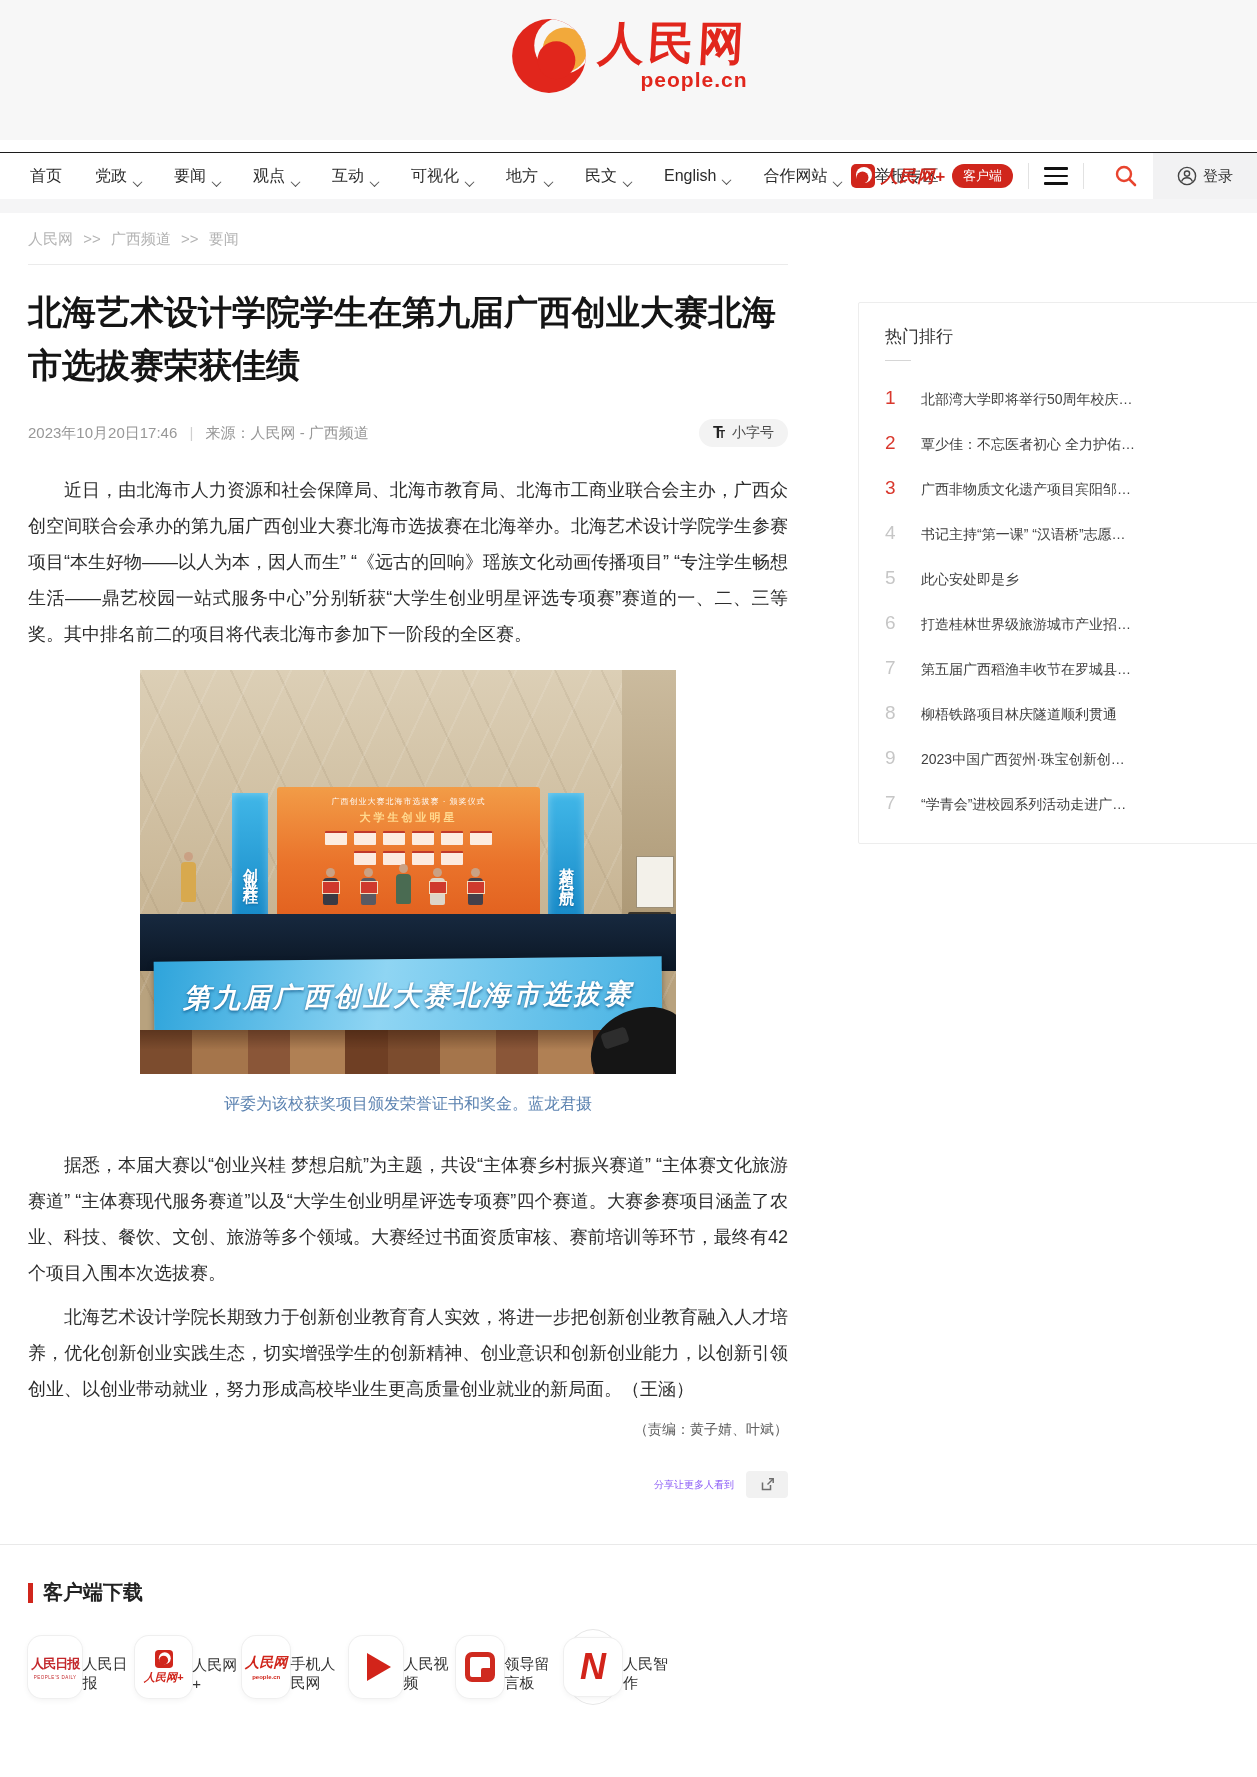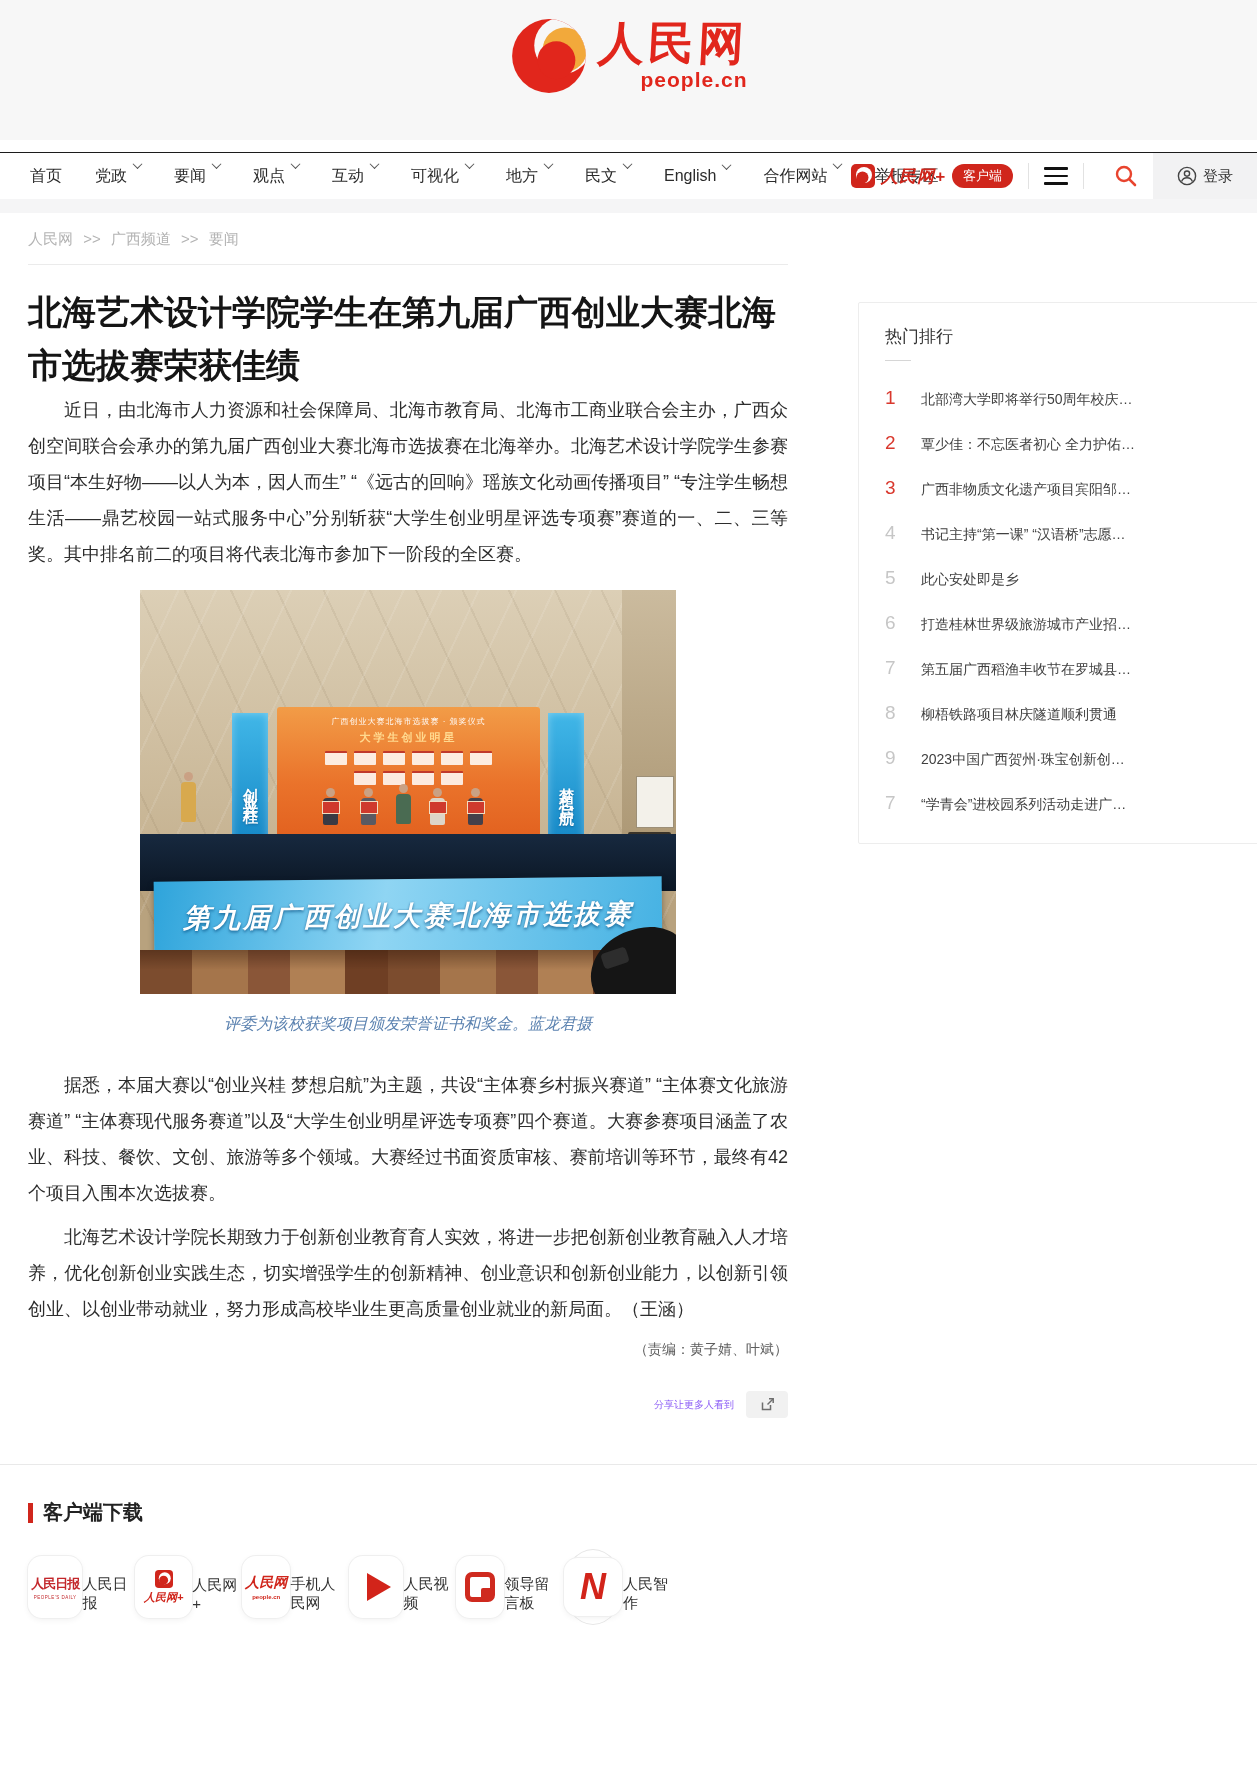--- a/index.html
+++ b/index.html
@@ -11,21 +11,21 @@
   }
   
   .site-header { height:140px; background:#f7f7f7; display:flex; justify-content:center; }
   .logo { display:flex; align-items:center; gap:10px; margin-top:8px; height:96px; }
   .logo-text { display:flex; flex-direction:column; align-items:flex-end; }
   .logo-cn { font-size:46px; font-weight:700; color:#e1261c; letter-spacing:4px; transform:skewX(-3deg); line-height:1; }
   .logo-en { font-size:21px; font-weight:700; color:#e1261c; letter-spacing:1px; margin-top:2px; }
   
   .nav-gap { height:12px; background:#fff; }
   .topnav { border-top:1px solid #1c1c1c; height:47px; background:#fff; display:flex; align-items:center; padding-left:30px; position:relative; }
-  .nav-item { font-size:16px; color:#2b2b2b; margin-right:33px; display:flex; align-items:flex-start; cursor:pointer; white-space:nowrap; }
+  .nav-item { font-size:16px; color:#2b2b2b; margin-right:33px; display:flex; align-items:flex-end; cursor:pointer; white-space:nowrap; }
   .caret { width:7px; height:7px; border-right:1.5px solid #555; border-bottom:1.5px solid #555; transform:rotate(45deg) translate(-1px,-1px); margin-left:7px; margin-top:-4px; }
   .nav-right { position:absolute; right:0; top:0; height:100%; display:flex; align-items:center; }
   .app-badge { display:flex; align-items:center; gap:6px; cursor:pointer; }
   .badge-brand { color:#d0261c; font-weight:700; font-style:italic; font-size:17px; letter-spacing:1px; }
   .badge-pill { background:#d0261c; color:#fff; font-size:13px; padding:3px 11px; border-radius:12px; }
   .vsep { width:1px; height:26px; background:#e2e2e2; margin:0 15px; }
   .hamburger { width:24px; display:flex; flex-direction:column; gap:5px; cursor:pointer; }
   .hamburger span { display:block; height:2.5px; background:#111; border-radius:1px; }
   .search-btn { margin:0 15px; cursor:pointer; display:flex; }
   .login-area { background:#f2f2f3; height:100%; display:flex; align-items:center; gap:6px; padding:0 24px; cursor:pointer; }
@@ -76,21 +76,21 @@
     background:linear-gradient(100deg,#2ea4db,#8fd5f3 45%,#46b2e3); transform:rotate(-.6deg);
     box-shadow:0 3px 6px rgba(0,0,0,.35); }
   .front-banner-text { color:#fff; font-size:27px; font-weight:800; font-style:italic; letter-spacing:3px; white-space:nowrap;
     text-shadow:0 2px 3px rgba(0,70,120,.55), 0 0 2px rgba(0,70,120,.4); }
   .floor { position:absolute; left:0; top:89%; width:100%; height:11%;
     background:
       linear-gradient(rgba(30,10,0,.35), rgba(0,0,0,0) 45%),
       repeating-linear-gradient(90deg,#7c4c2e 0 52px,#a5754b 52px 108px,#8a5638 108px 150px,#b08054 150px 205px,#6f3f24 205px 248px); }
   .camera-blob { position:absolute; right:-3%; bottom:-5%; width:19%; height:21%; background:#151515; border-radius:55% 45% 15% 50%; transform:rotate(-14deg); }
   .camera-lens { position:absolute; right:9%; bottom:7%; width:26px; height:16px; background:#2d2d2d; border-radius:4px; transform:rotate(-18deg); }
-  .photo-caption { text-align:center; font-family:"Liberation Serif","DejaVu Serif",serif; font-style:italic; color:#5b82b0; font-size:16px; margin:20px 0 32px; }
+  .photo-caption { text-align:center; font-family:"Liberation Serif","DejaVu Serif",serif; color:#5b82b0; font-size:16px; margin:20px 0 32px; }
   
   .editor-note { text-align:right; font-size:14px; color:#5e5e5e; margin-top:14px; }
   .share-row { display:flex; justify-content:flex-end; align-items:center; gap:12px; margin-top:32px; }
   .share-label { font-size:10px; color:#8b5cf6; }
   .share-btn { width:42px; height:27px; background:#f1f1f1; border-radius:4px; display:flex; align-items:center; justify-content:center; cursor:pointer; }
   
   .sidebar { position:absolute; left:858px; top:38px; width:420px; border:1px solid #ededed; border-radius:2px; background:#fff; padding:22px 0 6px 26px; }
   .sidebar-title { font-size:17px; color:#333; }
   .sidebar-title-rule { width:26px; border-bottom:1px solid #d6d6d6; margin-top:12px; }
   .hot-list { list-style:none; margin-top:26px; }
@@ -234,20 +234,31 @@
   <span>&gt;&gt;</span>
   <span class="crumb">要闻</span>
 </div>
 
 <main class="main">
   <div class="content-rule"></div>
 
   <div class="article-col">
     <h1 class="article-title">北海艺术设计学院学生在第九届广西创业大赛北海市选拔赛荣获佳绩</h1>
 
+    <div class="meta-row">
+      <div class="meta-left">
+        <span>2023年10月20日17:46</span>
+        <span class="meta-sep">|</span>
+        <span>来源：</span><span>人民网 - 广西频道</span>
+      </div>
+      <div class="font-pill">
+        <span><span class="tt-big">T</span><span class="tt-small">T</span></span>
+        <span>小字号</span>
+      </div>
+    </div>
 
     <div class="article-body">
       <p>近日，由北海市人力资源和社会保障局、北海市教育局、北海市工商业联合会主办，广西众创空间联合会承办的第九届广西创业大赛北海市选拔赛在北海举办。北海艺术设计学院学生参赛项目“本生好物——以人为本，因人而生” “《远古的回响》瑶族文化动画传播项目” “专注学生畅想生活——鼎艺校园一站式服务中心”分别斩获“大学生创业明星评选专项赛”赛道的一、二、三等奖。其中排名前二的项目将代表北海市参加下一阶段的全区赛。</p>
 
       <div class="photo">
         <div class="wall"></div>
         <div class="right-alcove"></div>
         <div class="proj-screen"></div>
         <div class="furniture"></div>
         <div class="pillar pillar-left">

